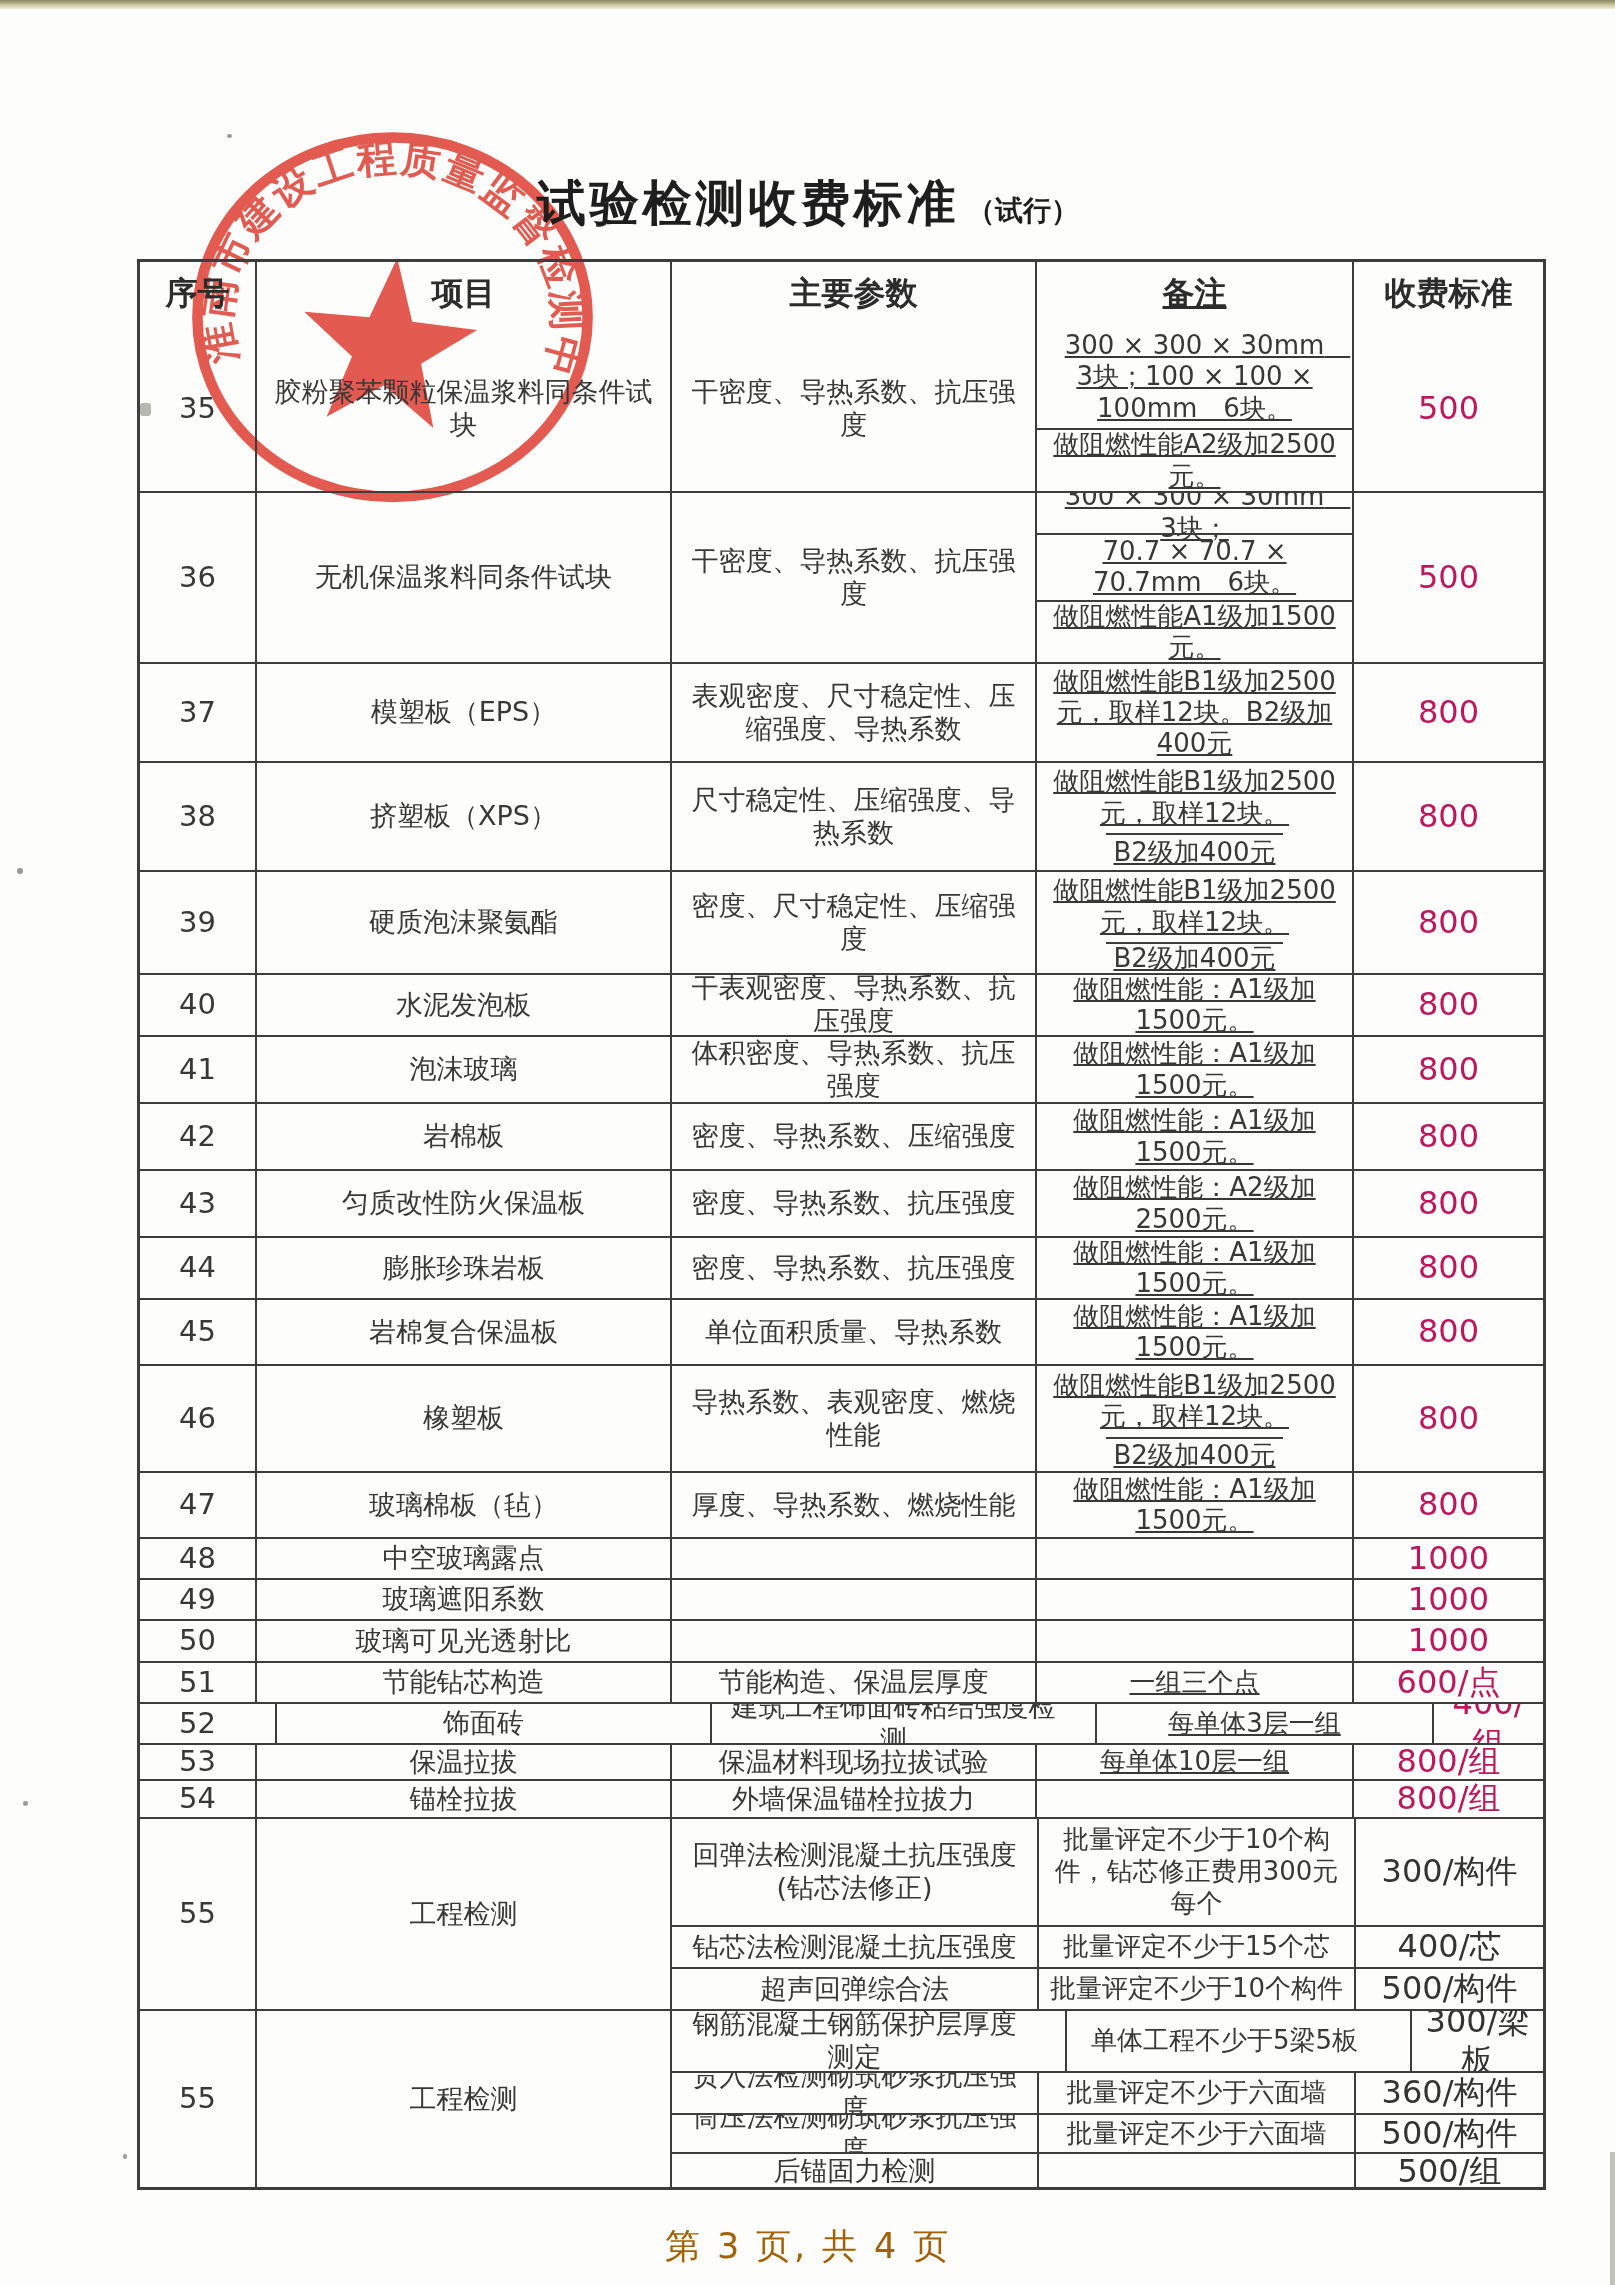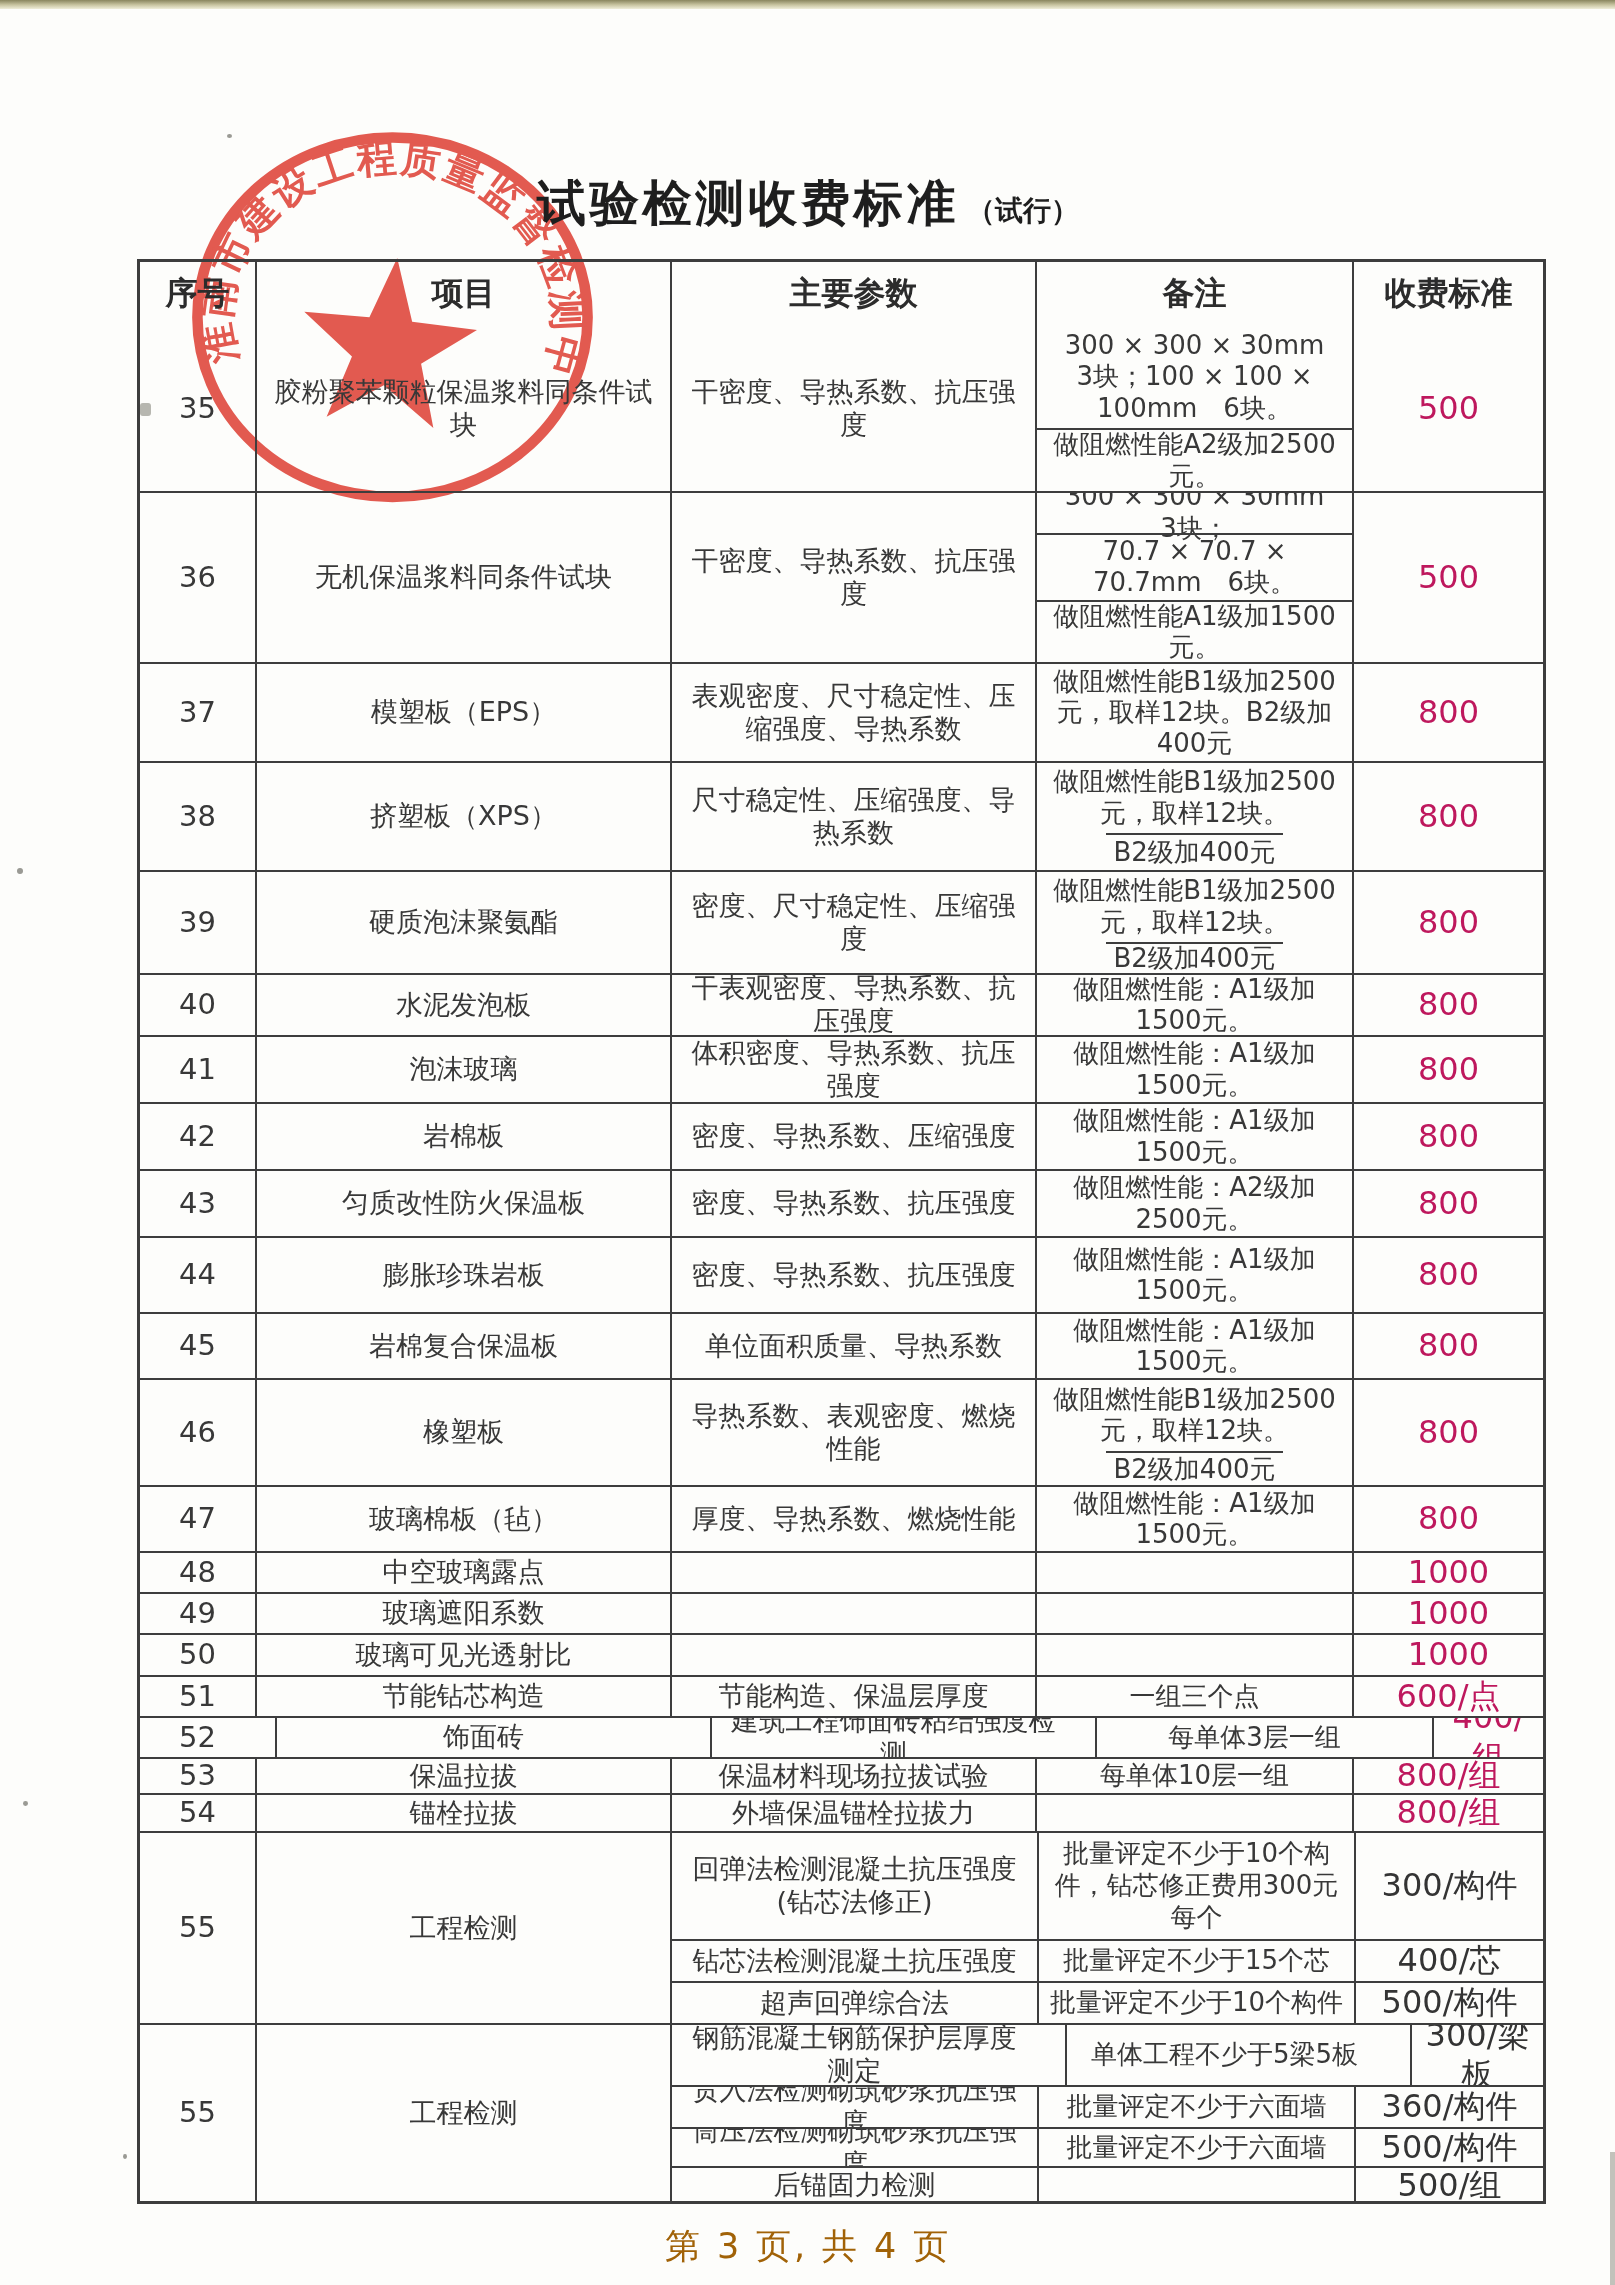--- a/index.html
+++ b/index.html
@@ -32,21 +32,21 @@
   
   .tbl{position:absolute;left:137px;top:259px;width:1409px;
     border:3.8px solid #3d3d3d;box-sizing:border-box;background:transparent;}
   .row{display:flex;box-sizing:border-box;align-items:stretch;}
   .row + .row{border-top:2.9px solid #3d3d3d;}
   .cell{box-sizing:border-box;display:flex;align-items:center;justify-content:center;
     text-align:center;padding:1.9px 7.7px;font-size:27px;line-height:1.22;overflow:hidden;}
   .c1{width:115px;flex:none;font-size:29px;}
   .c2{width:415px;flex:none;border-left:2.9px solid #3d3d3d;}
   .c3{width:365px;flex:none;border-left:2.9px solid #3d3d3d;}
-  .c4wrap{width:317px;flex:none;border-left:2.9px solid #3d3d3d;display:flex;flex-direction:column;padding:0;}
+  .c4wrap{width:317px;flex:none;border-left:2.9px solid #3d3d3d;display:flex;flex-direction:column;padding:0;text-decoration:underline;}
   .c5{flex:1;border-left:2.9px solid #3d3d3d;font-size:32px;color:#be185d;}
   .subcell{box-sizing:border-box;flex:1;display:flex;align-items:center;justify-content:center;
     text-align:center;padding:1.9px 7.7px;font-size:26px;line-height:1.2;}
   .subcell + .subcell{border-top:2.9px solid #3d3d3d;}
   .subwrap{flex:1;display:flex;flex-direction:column;border-left:2.9px solid #3d3d3d;}
   .subrow{display:flex;box-sizing:border-box;align-items:stretch;}
   .subrow + .subrow{border-top:2.9px solid #3d3d3d;}
   .c3s{width:365px;flex:none;border-left:none;}
   .c4s{width:317px;flex:none;border-left:2.9px solid #3d3d3d;font-size:26px;}
   .c5s{flex:1;border-left:2.9px solid #3d3d3d;font-size:32px;color:#343434;}
@@ -173,21 +173,21 @@
       </div>
       <div class="row" style="height: 67px;">
         <div class="cell c1">43</div>
         <div class="cell c2">匀质改性防火保温板</div>
         <div class="cell c3">密度、导热系数、抗压强度</div>
         <div class="cell c4wrap">
           <div class="subcell remarks-text">做阻燃性能：A2级加2500元。</div>
         </div>
         <div class="cell c5">800</div>
       </div>
-      <div class="row" style="height: 76px;">
+      <div class="row" style="height: 62px;">
         <div class="cell c1">44</div>
         <div class="cell c2">膨胀珍珠岩板</div>
         <div class="cell c3">密度、导热系数、抗压强度</div>
         <div class="cell c4wrap">
           <div class="subcell remarks-text">做阻燃性能：A1级加1500元。</div>
         </div>
         <div class="cell c5">800</div>
       </div>
       <div class="row" style="height: 66px;">
         <div class="cell c1">45</div>

